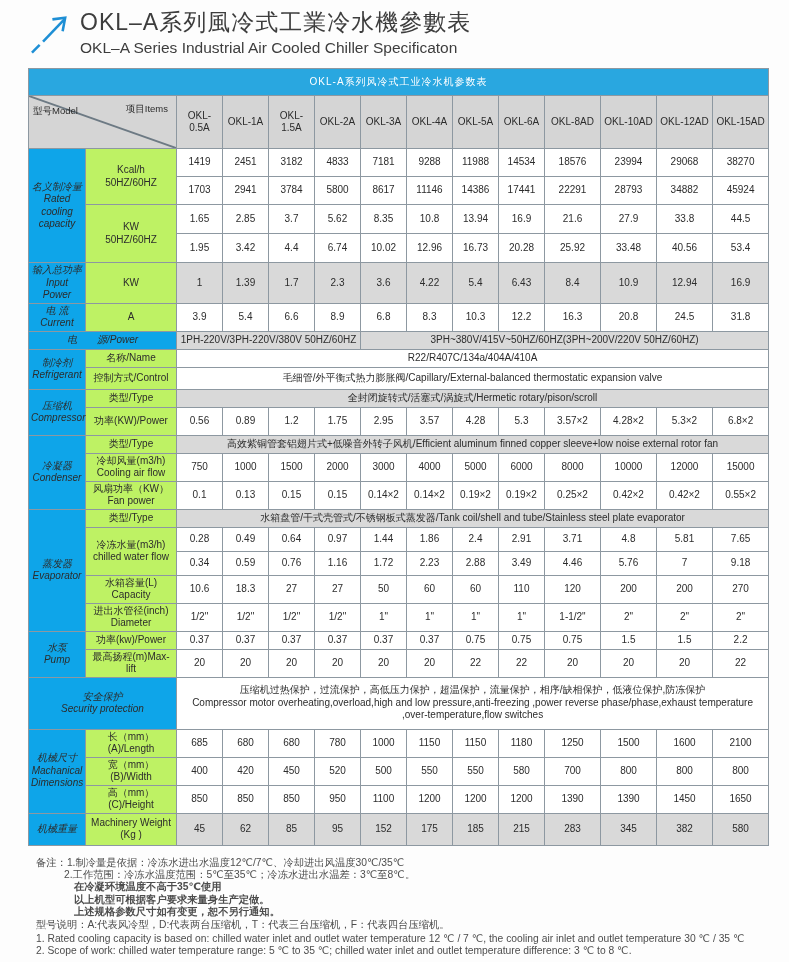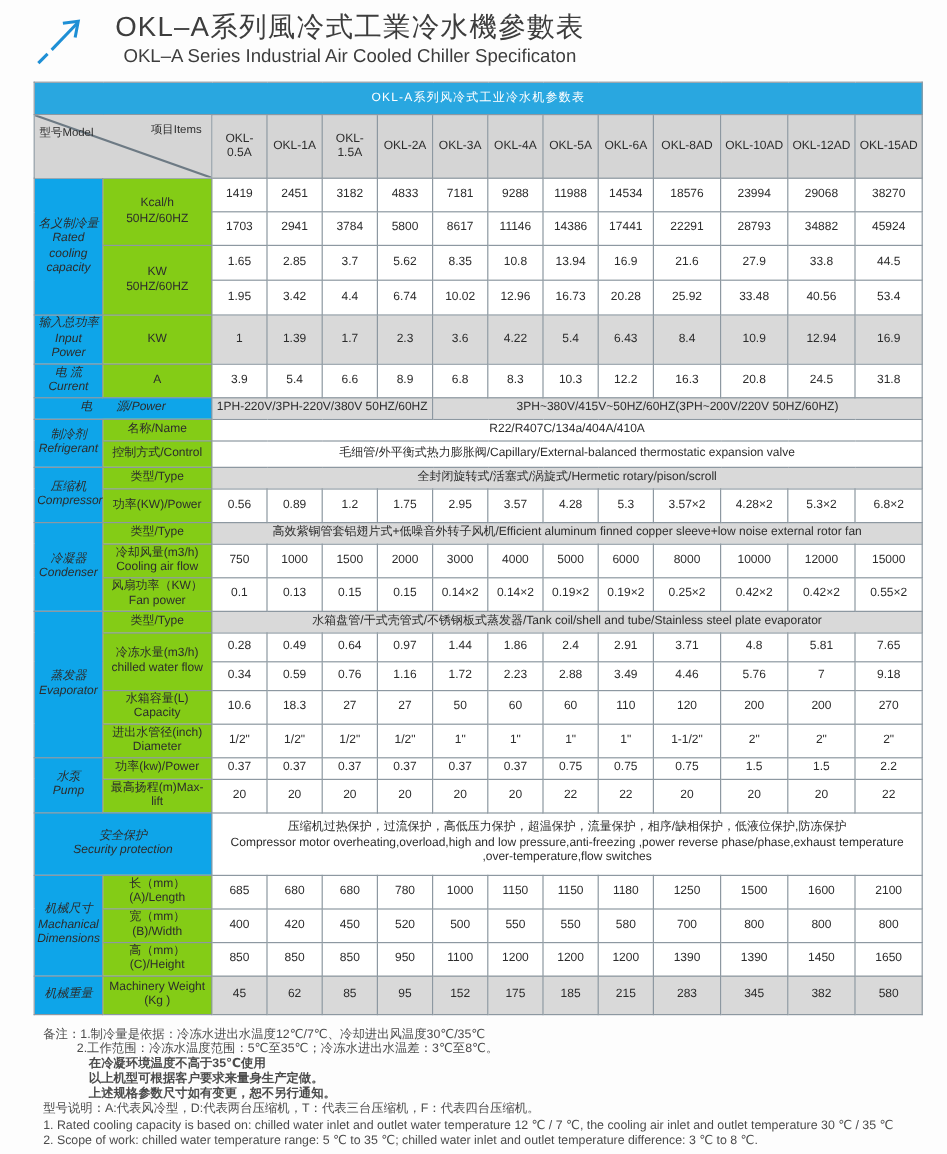--- a/index.html
+++ b/index.html
@@ -2,39 +2,39 @@
 <html><head>
 <meta charset="utf-8">
 <style>
   * { margin:0; padding:0; box-sizing:border-box; }
   body { background:#ffffff; font-family:"Liberation Sans","DejaVu Sans",sans-serif; }
   .page { position:relative; width:789px; height:962px; background:#fdfdfd; overflow:hidden; }
 
   
   .doc-header { display:flex; align-items:flex-start; padding:8px 0 0 28px; height:60px; }
   .logo { width:42px; height:46px; margin-top:2px; flex:0 0 auto; }
-  .titles { margin-left:26px;text-align:center; }
+  .titles { margin-left:10px; }
   .title-zh { font-size:23px; font-weight:500; color:#3d3d3d; letter-spacing:1px; line-height:28px; }
   .title-en { font-size:15.5px; font-weight:400; color:#3d3d3d; line-height:20px; margin-top:2px; }
 
   
   table.spec { border-collapse:collapse; table-layout:fixed; width:740px; margin:8px 0 0 28px;
                border:1.5px solid #55626c; color:#2c2c2c; }
   table.spec td { border:1px solid #8d98a1; text-align:center; vertical-align:middle;
                   padding:1px 2px; font-size:10px; line-height:1.25; white-space:pre-line; }
   td.caption { background:#29a7e0; color:#ffffff; font-size:17px; font-weight:500;
                letter-spacing:1px; height:27px; white-space:nowrap; }
   tr.head-row { height:27px; }
   td.mh { background:#d5d5d5; font-size:10px; white-space:nowrap; }
   td.corner { background:#d5d5d5; position:relative; padding:0; }
   td.corner .diag { position:absolute; left:0; top:0; width:100%; height:100%; }
   td.corner .cm { position:absolute; left:4px; top:9px; font-size:9.5px;text-align:center; }
   td.corner .ci { position:absolute; right:8px; top:7px; font-size:9.5px; }
   td.g { background:#0ea5e9; font-size:10px;font-style:italic; }
-  td.i { background:#84cc16; font-size:9.5px;margin-top:41px; }
+  td.i { background:#bef264; font-size:9.5px;margin-top:41px; }
   td.d { background:#ffffff; }
   tr.shade td.d { background:#d9d9d9; }
   td.left { text-align:left; padding:3px 8px; line-height:1.5; }
 
   
   .notes { margin:11px 0 0 36px; color:#4c4c4c; }
   .notes .line { font-size:10.3px; line-height:12.4px; white-space:nowrap; }
   .notes .ind1 { padding-left:28px; }
   .notes .ind2 { padding-left:38px;font-weight:bold; }
   .notes-en { margin-top:2px; }

